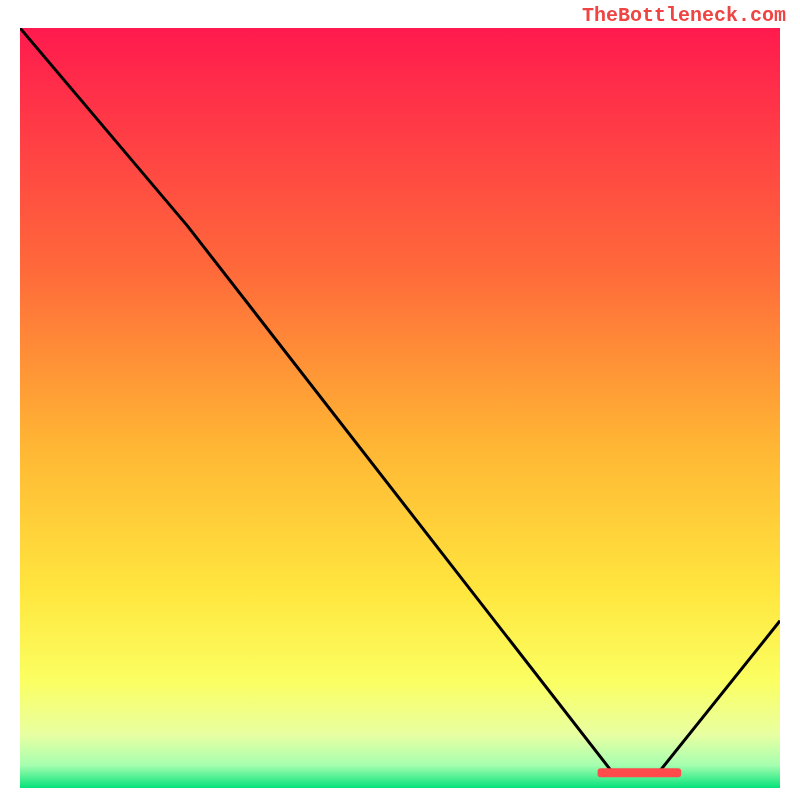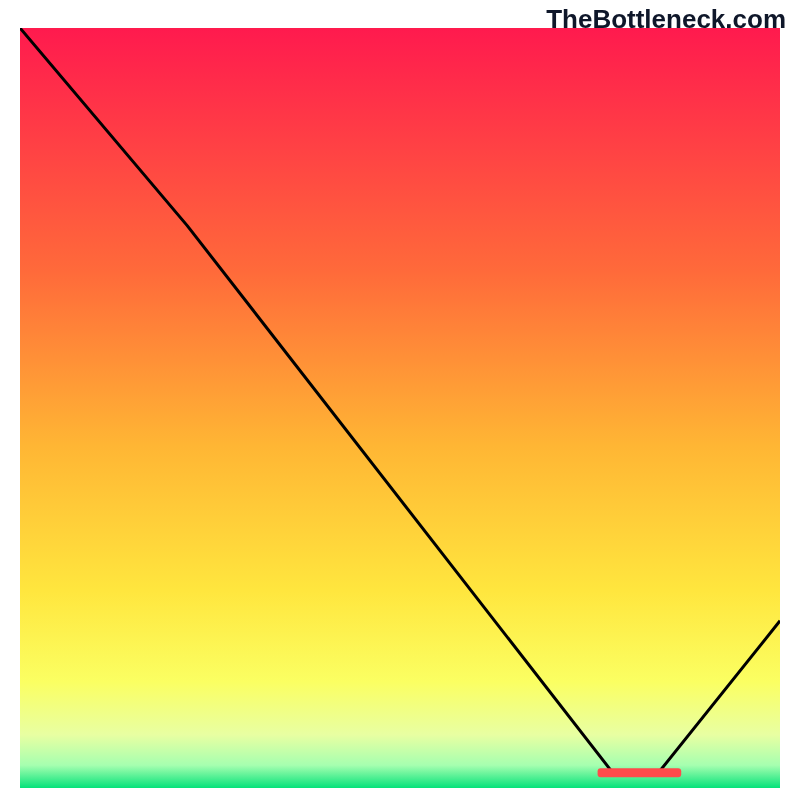--- a/index.html
+++ b/index.html
@@ -7,24 +7,24 @@
   .wrapper {
     position: relative;
     width: 800px;
     height: 800px;
     background: #fff;
   }
   .watermark {
     position: absolute;
     top: 4px;
     right: 14px;
-    font-family: Liberation Sans, sans-serif;
-    font-size: 26px;
+    font-family: Liberation Mono, monospace;
+    font-size: 20px;
     font-weight: bold;
-    color: #0f172a;
+    color: #ef4444;
   }
   .plot {
     position: absolute;
     left: 20px;
     top: 28px;
     width: 760px;
     height: 760px;
   }
   .plot svg { display: block; }
 </style>

